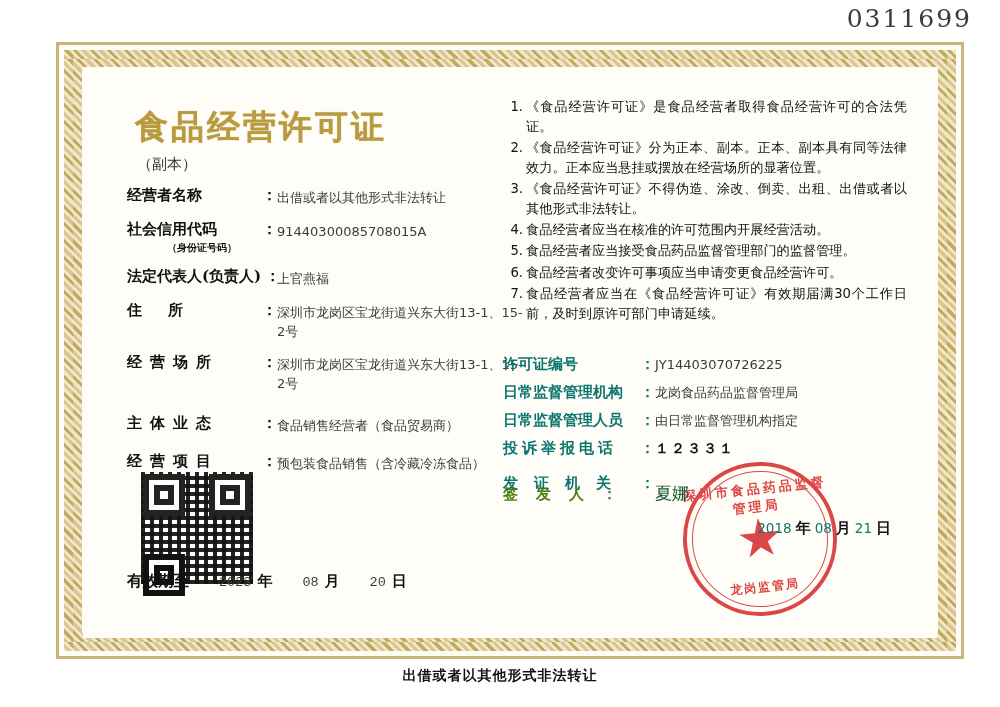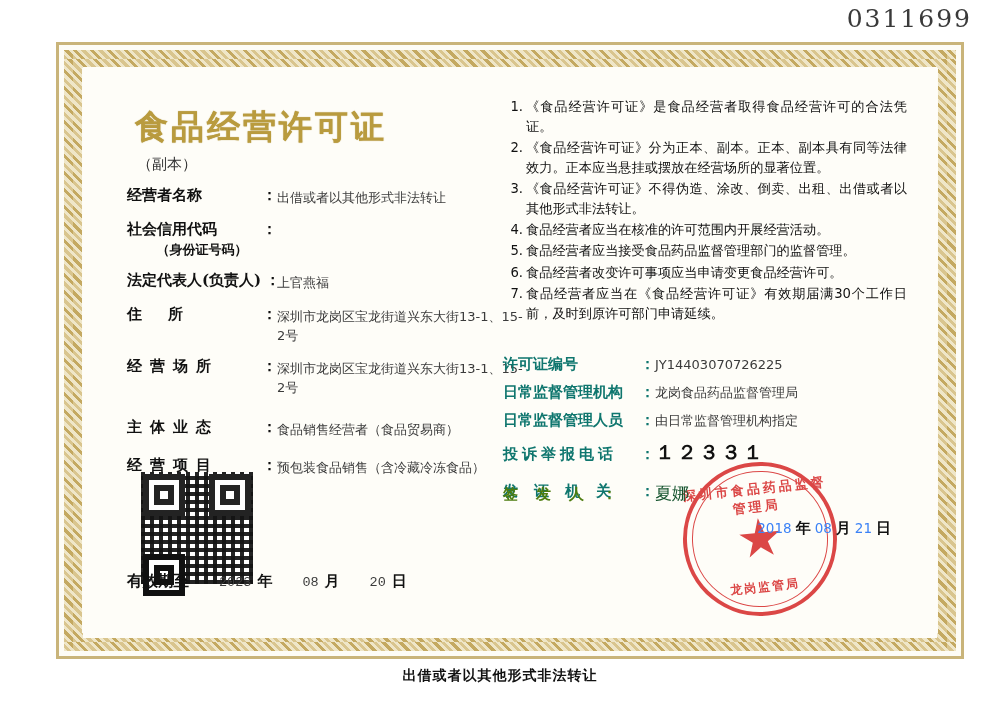--- a/index.html
+++ b/index.html
@@ -119,21 +119,21 @@
     color: #3b3b3b;
     padding-top: 3px;
     line-height: 1.45;
   }
   .flabel.two-line {
     flex-direction: column;
     justify-content: flex-start;
     align-items: stretch;
   }
   .flabel .l1 { display: flex; justify-content: space-between; }
-  .flabel .l2 { font-size: 13px; text-align: center; margin-top: 2px; font-weight: bold;}
+  .flabel .l2 { font-size: 10px; text-align: center; margin-top: 2px; font-weight: bold;}
 
   
   .sp { display: inline-block; letter-spacing: 0; }
 
   
   #qr {
     position: absolute;
     left: 58px;
     top: 405px;
     width: 112px;
@@ -232,21 +232,21 @@
   }
   .rvalue {
     flex: 1;
     font-family: "DejaVu Sans", "Liberation Sans", sans-serif;
     font-size: 13px;
     color: #3b3b3b;
   }
   .rvalue.big {
     font-family: "DejaVu Serif", "Liberation Serif", serif;
     font-weight: bold;
-    font-size: 20px;
+    font-size: 14px;
     letter-spacing: 2px;
     color: #111;
   }
   .rrow.tall { margin-top: 16px; }
 
   
   #sign-row {
     position: absolute;
     right: 30px;
     top: 415px;
@@ -280,21 +280,21 @@
     font-family: "DejaVu Serif", "Liberation Serif", serif;
     font-size: 15px;
     font-weight: bold;
     color: #111;
     z-index: 3;
   }
   #date-row .num {
     font-family: "DejaVu Sans", "Liberation Sans", sans-serif;
     font-weight: normal;
     font-size: 13.5px;
-    color: #3b82f6;
+    color: #0f766e;
     margin: 0 4px;
   }
 
   
   #seal {
     position: absolute;
     left: 600px;
     top: 395px;
     width: 146px;
     height: 146px;
@@ -367,20 +367,21 @@
       </div>
 
       <div class="frow">
         <div class="flabel two-line">
           <span class="l1">
               <span>社会信用代码</span>
               <span class="colon">：</span>
             </span>
           <span class="l2">（身份证号码）</span>
         </div>
+        <div class="fvalue">91440300085708015A</div>
       </div>
 
       <div class="frow">
         <div class="flabel">
             <span>法定代表人(负责人)</span>
             <span class="colon">：</span>
           </div>
         <div class="fvalue">上官燕福</div>
       </div>
 

